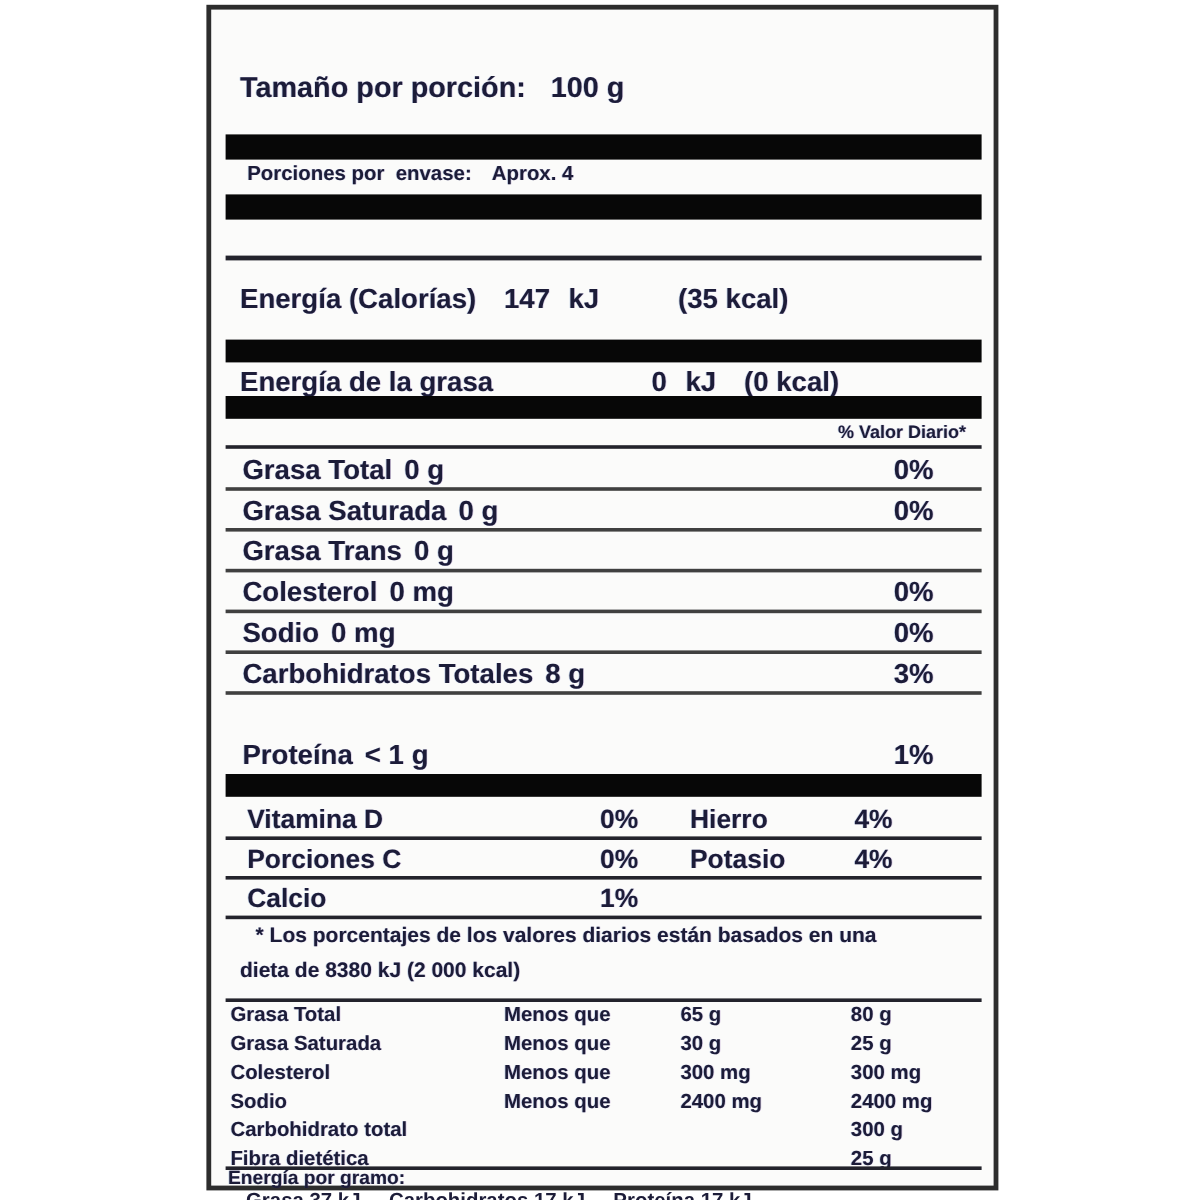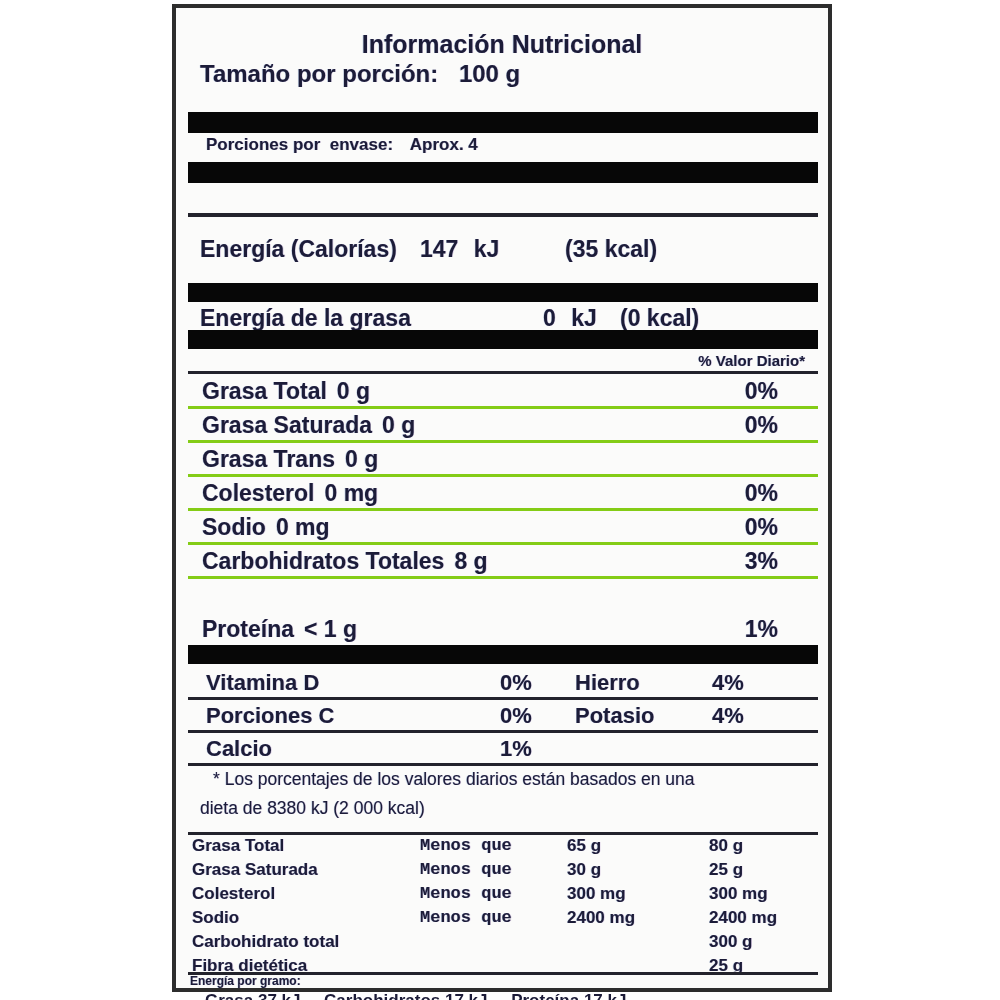--- a/index.html
+++ b/index.html
@@ -36,51 +36,50 @@
   .erow1{top:228px;}
   .erow2{top:297px;}
   .erow .ename{position:absolute;left:24px;white-space:nowrap;}
   .erow .num{word-spacing:9px;white-space:nowrap;text-align:right;}
   .erow1 .ekj{position:absolute;left:244px;}
   .erow1 .ekcal{position:absolute;left:389px;}
   .erow2 .ekj{position:absolute;left:327px;margin-left:40px;}
   .erow2 .ekcal{position:absolute;left:444px;}
   .dvhead{top:344px;right:23px;left:auto;text-align:right;font-size:15px;font-weight:700;}
   .nrow{position:absolute;left:12px;width:630px;height:34px;padding:3px 0 0 14px;
-        font-size:23px;font-weight:700;border-bottom:3px solid #84cc16;}
+        font-size:23px;font-weight:700;border-bottom:3px solid #404040;}
   .nrow .namt{margin-left:10px;}
   .nrow .ndv{position:absolute;right:40px;top:3px;}
   .nrow.last{border-bottom:none;}
   .fill-line{position:absolute;left:170px;right:4px;top:17px;border-top:2px solid #23232c;}
   .vrow{position:absolute;left:12px;width:630px;height:33px;padding:3px 0 0 18px;
         font-size:22px;font-weight:700;border-bottom:3px solid #23232c;}
   .vrow .vdv{position:absolute;left:312px;top:3px;}
   .vrow .vname2{position:absolute;left:387px;top:3px;}
   .vrow .vdv2{position:absolute;left:524px;top:3px;}
-  .footnote{top:757px;left:0;font-size:17.5px;font-weight:400;line-height:29px;}
+  .footnote{top:757px;left:0;font-size:17.5px;font-weight:700;line-height:29px;}
   .footnote .fl1{display:block;padding-left:37px;}
   .footnote .fl2{display:block;padding-left:24px;}
   .refrow{position:absolute;left:12px;width:630px;height:24px;font-size:17px;font-weight:700;}
   .refrow .rname{position:absolute;left:4px;white-space:nowrap;}
-  .refrow .rcond{position:absolute;left:232px;font-family:Liberation Mono, monospace;}
+  .refrow .rcond{position:absolute;left:232px;}
   .refrow .rv1{position:absolute;left:379px;}
   .refrow .rv2{position:absolute;left:521px;}
-  .epg{top:966px;left:14px;font-size:12px;font-weight:700;}
+  .epg{top:966px;left:14px;font-size:16px;font-weight:700;}
   .clipped-line{
     position:absolute;left:205px;top:991px;width:620px;
     font-size:17px;font-weight:700;color:#1c1c38;white-space:pre;
     filter:blur(0.3px);
   }
 </style>
 </head>
 <body>
 
 <div class="box">
 
-  <div class="abs title">Información Nutricional</div>
 
   <div class="abs serving">
     <span class="pre">Tamaño por porción:</span>
     <span style="margin-left:14px;">100 g</span>
   </div>
 
   <div class="bar bar1"></div>
 
   <div class="abs porciones">
     <span class="pre">Porciones por  envase:</span>

